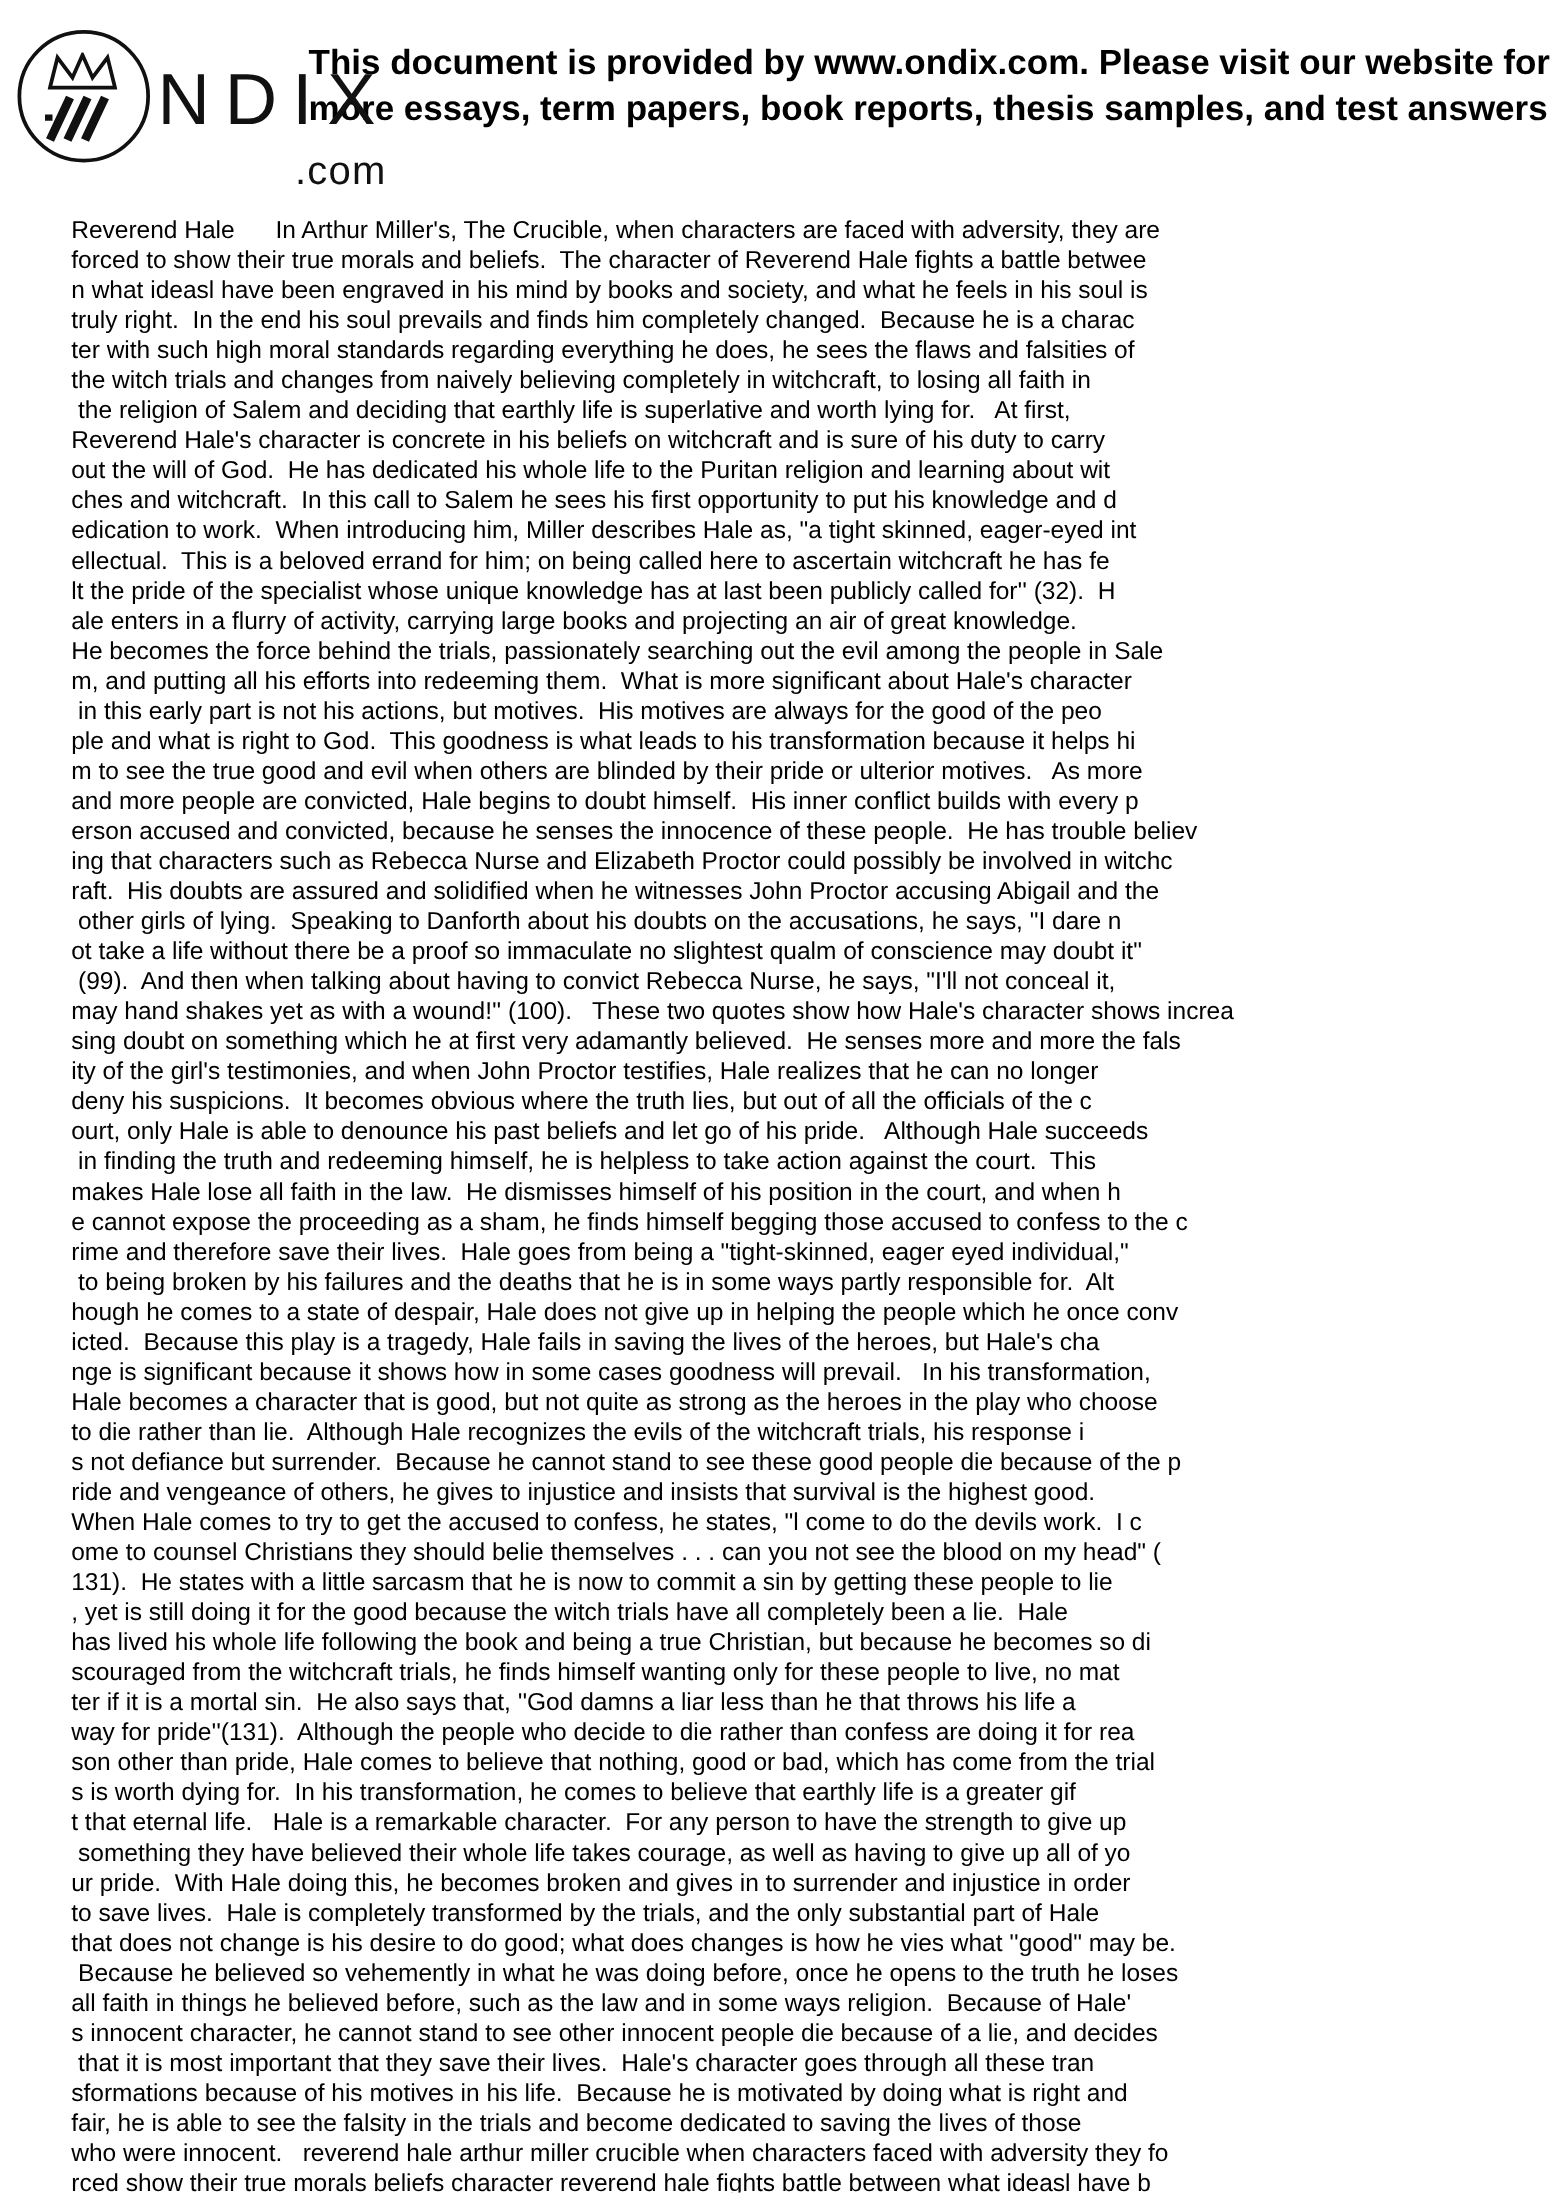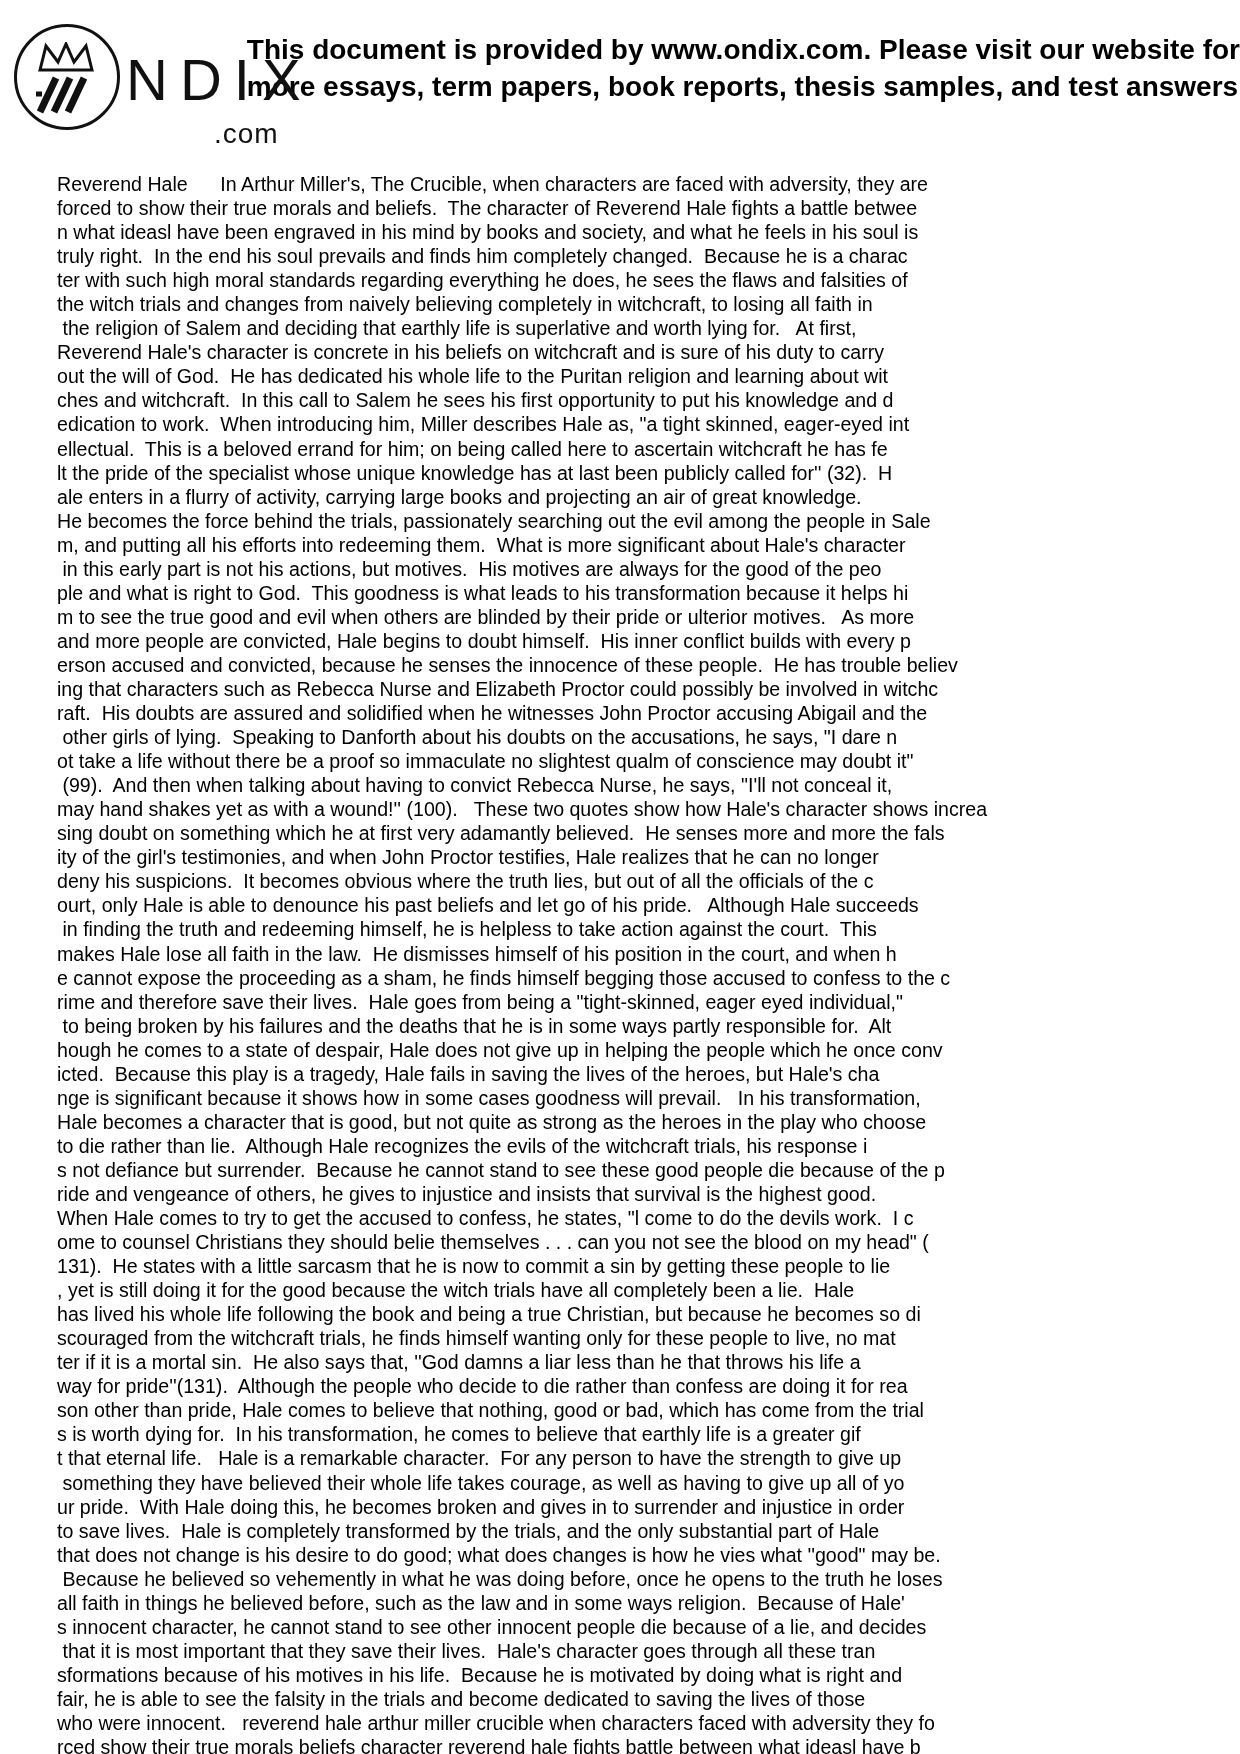--- a/index.html
+++ b/index.html
@@ -67,23 +67,23 @@
     left: 126px;
     top: 28px;
     font-size: 58px;
     letter-spacing: 12px;
     font-weight: 400;
     font-family: "Liberation Sans", sans-serif;
     color: #111;
   }
   .logo-dotcom {
     position: absolute;
-    left: 214px;
+    left: 236px;
     top: 100px;
-    font-size: 28px;
+    font-size: 32px;
     letter-spacing: 1px;
     color: #111;
   }
   .header-text {
     flex: 1;
     padding-top: 14px;
   }
   .header-line-strong {
     font-size: 28px;
     font-weight: bold;

